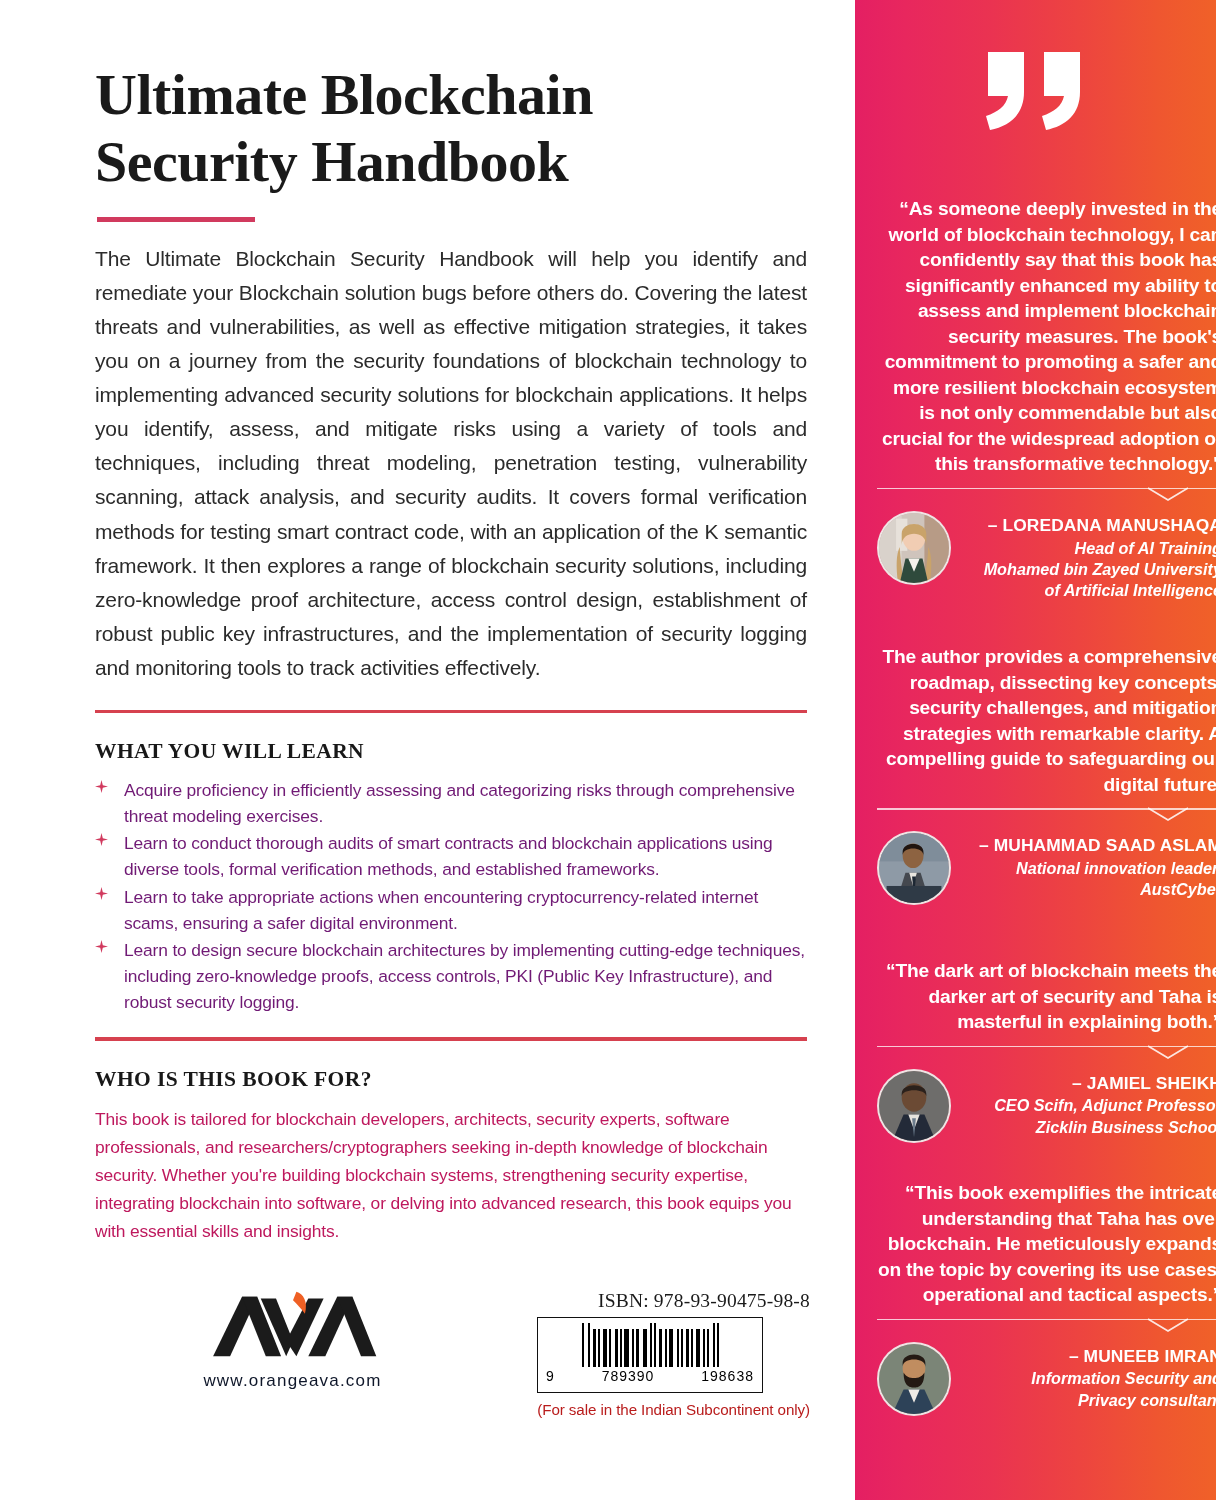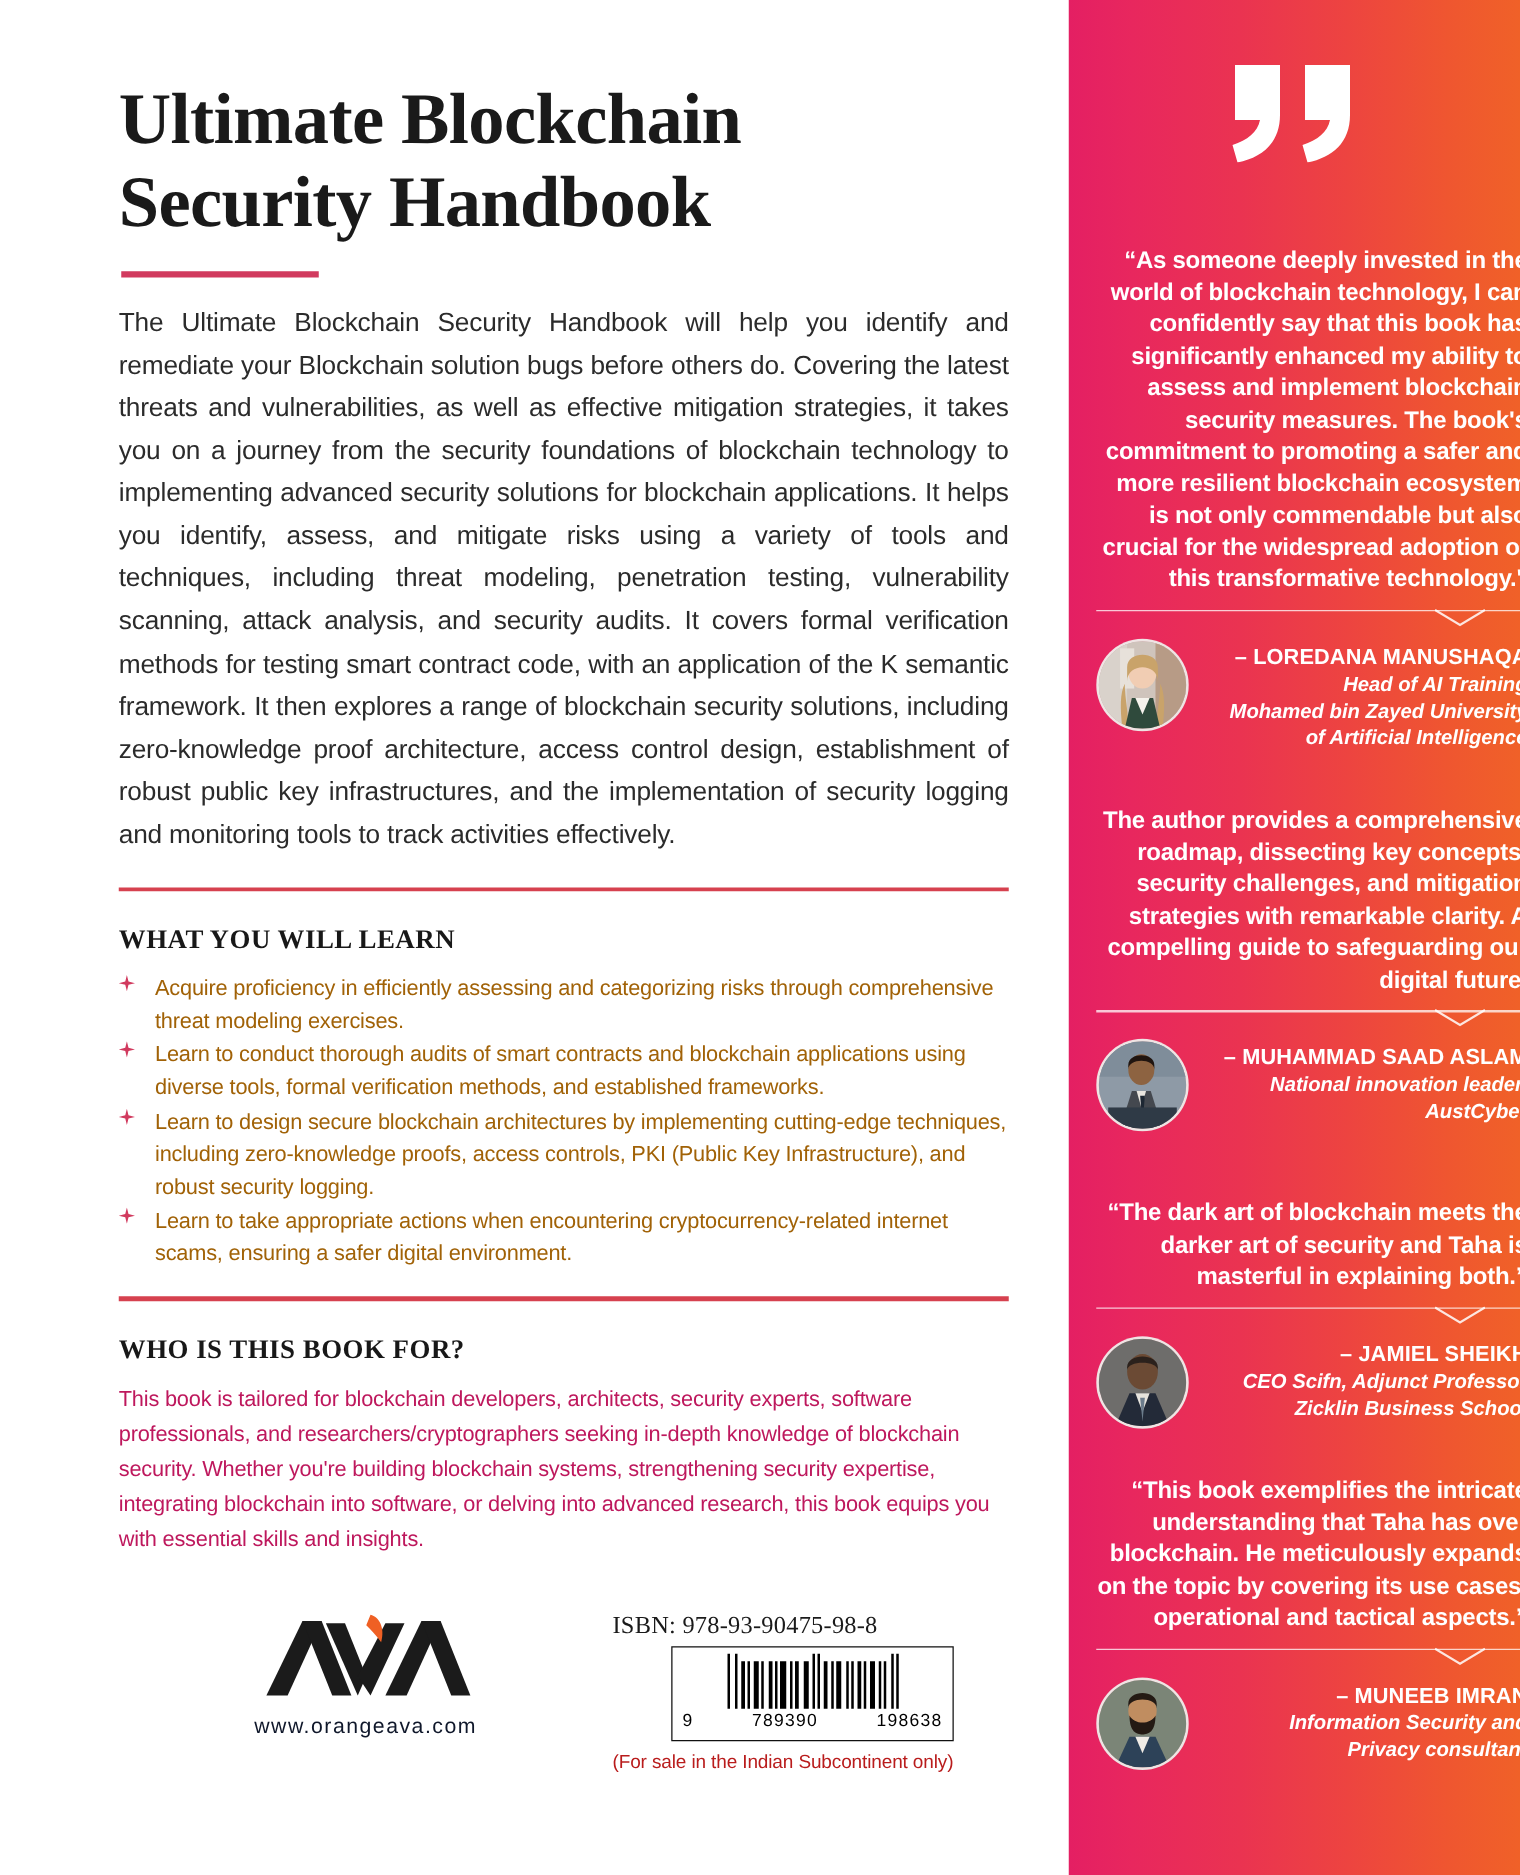--- a/index.html
+++ b/index.html
@@ -51,21 +51,21 @@
     letter-spacing: 0.4px;
     color: #181818;
     margin: 26px 0 13px 0;
   }
   ul.learn-list { list-style: none; width: 712px; }
   ul.learn-list li {
     position: relative;
     padding-left: 29px;
     font-size: 17.4px;
     line-height: 1.5;
-    color: #a16207;
+    color: #701a75;
     margin-bottom: 1px;
     letter-spacing: -0.15px;
   }
   .bullet-star {
     position: absolute; left: 0; top: 3px;
     width: 15px; height: 18px;
     color: #d13a5e;
     font-size: 16px;
     line-height: 18px;
   }
@@ -94,21 +94,21 @@
     color: #c0483f;
     margin-top: 8px;
     font-weight: 400;
   }
   .pub-url {
     font-size: 17px;
     letter-spacing: 1.2px;
     color: #0f172a;
     margin-top: 11px;
   }
-  .isbn-block { width: 320px; text-align: left; padding-top: 6px; }
+  .isbn-block { width: 320px; text-align: right; padding-top: 6px; }
   .isbn-text {
     font-family: "Liberation Serif", serif;
     font-size: 19.5px;
     color: #1a1a1a;
     letter-spacing: 0.2px;
     margin-bottom: 5px;
   }
   .barcode-box {
     border: 1.5px solid #111;
     background: #fff;
@@ -241,29 +241,29 @@
             </svg>
         </span>
         <span>Learn to conduct thorough audits of smart contracts and blockchain applications using diverse tools, formal verification methods, and established frameworks.</span>
       </li>
       <li>
         <span class="bullet-star">
           <svg width="13" height="13" viewBox="0 0 20 20">
               <path d="M10 0 L12 8 L20 10 L12 12 L10 20 L8 12 L0 10 L8 8 Z" fill="#d13a5e"></path>
             </svg>
         </span>
-        <span>Learn to design secure blockchain architectures by implementing cutting-edge techniques, including zero-knowledge proofs, access controls, PKI (Public Key Infrastructure), and robust security logging.</span>
+        <span>Learn  to take appropriate actions when encountering cryptocurrency-related internet scams, ensuring a safer digital environment.</span>
       </li>
       <li>
         <span class="bullet-star">
           <svg width="13" height="13" viewBox="0 0 20 20">
               <path d="M10 0 L12 8 L20 10 L12 12 L10 20 L8 12 L0 10 L8 8 Z" fill="#d13a5e"></path>
             </svg>
         </span>
-        <span>Learn  to take appropriate actions when encountering cryptocurrency-related internet scams, ensuring a safer digital environment.</span>
+        <span>Learn to design secure blockchain architectures by implementing cutting-edge techniques, including zero-knowledge proofs, access controls, PKI (Public Key Infrastructure), and robust security logging.</span>
       </li>
     </ul>
 
     <div class="rule-full" style="margin-top:22px;"></div>
 
     <h2 class="sec-head">WHO IS THIS BOOK FOR?</h2>
 
     <p class="who-para">This book is tailored for blockchain developers, architects, security experts, software professionals, and researchers/cryptographers seeking in-depth knowledge of blockchain security. Whether you're building blockchain systems, strengthening security expertise, integrating blockchain into software, or delving into advanced research, this book equips you with essential skills and insights.</p>
 
     <div class="footer-row">

